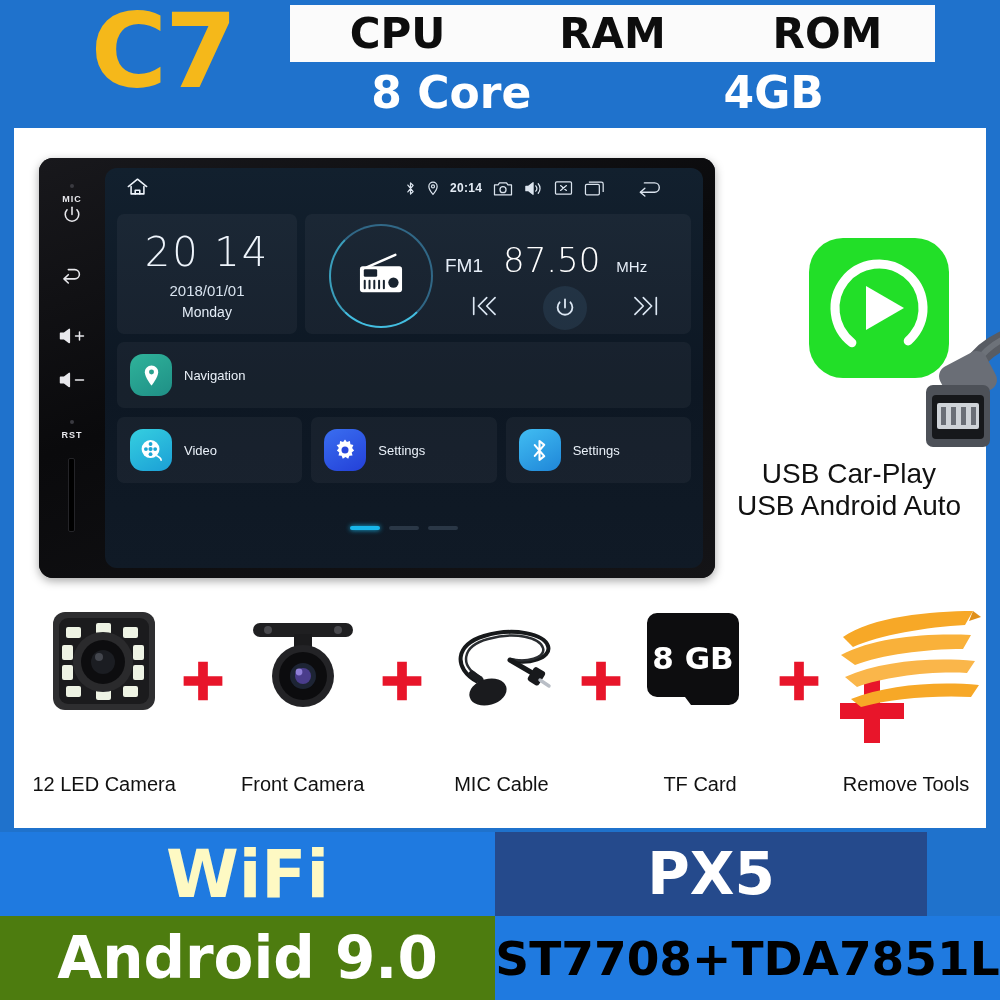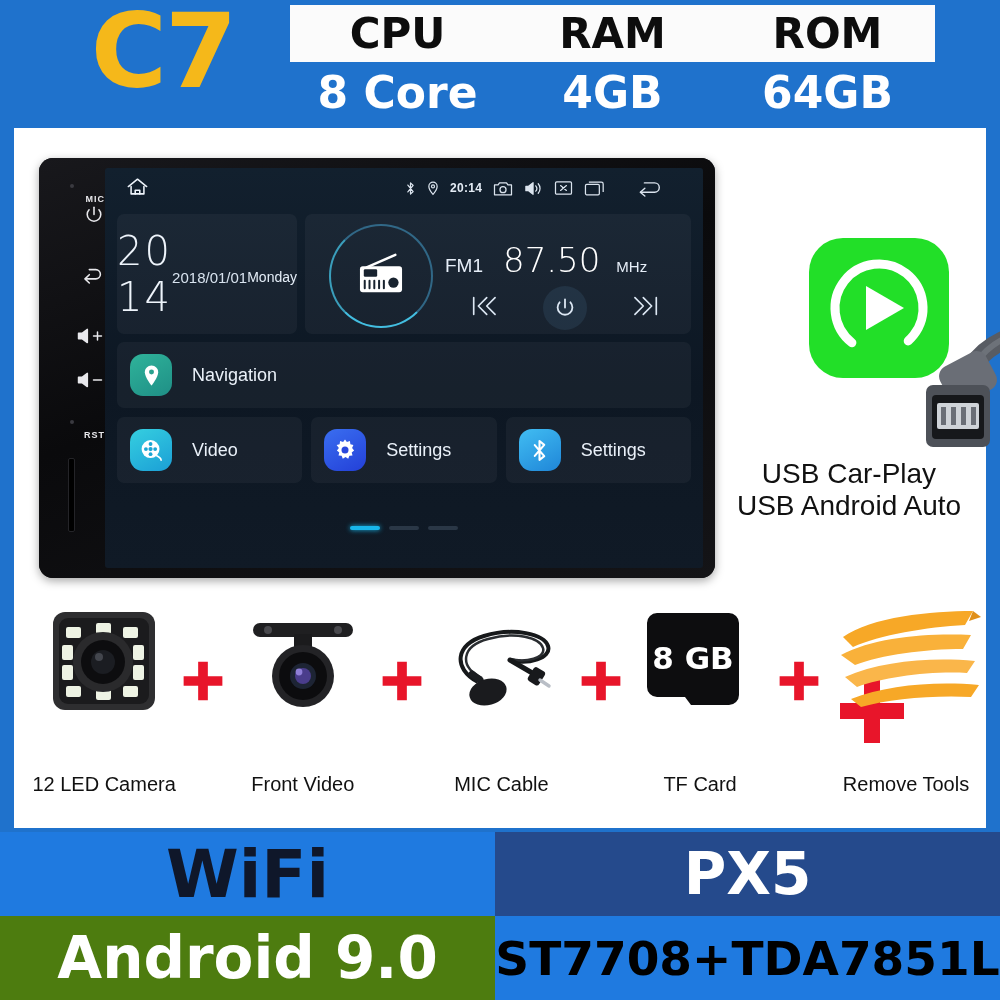--- a/index.html
+++ b/index.html
@@ -40,53 +40,53 @@
 
   
   .unit{
     position:absolute;left:25px;top:30px;width:676px;height:420px;
     background:#0b0b0d;border-radius:14px;
     box-shadow:0 3px 10px rgba(0,0,0,.35);
   }
   .unit-inner{position:absolute;inset:0;border-radius:14px;
     background:linear-gradient(160deg,#18181c 0%,#0a0a0c 45%,#141417 100%);}
   .bezel{position:absolute;left:0;top:0;width:66px;height:100%;}
-  .bz{position:absolute;left:0;width:66px;text-align:right;color:#e8e8ec;}
+  .bz{position:absolute;left:0;width:66px;text-align:center;color:#e8e8ec;}
   .bz-mic{top:36px;font-size:9px;letter-spacing:1px;font-weight:bold;}
   .bz-dot{position:absolute;left:31px;top:26px;width:4px;height:4px;
     border-radius:50%;background:#3a3a40;}
   .bz-pwr{top:46px;}
   .bz-back{top:108px;}
   .bz-volup{top:168px;}
   .bz-voldn{top:212px;}
   .bz-rst{top:272px;font-size:9px;letter-spacing:1px;font-weight:bold;}
   .bz-rstdot{position:absolute;left:31px;top:262px;width:4px;height:4px;
     border-radius:50%;background:#3a3a40;}
   .sdslot{position:absolute;left:29px;top:300px;width:5px;height:72px;
     background:#000;border:1px solid #242428;border-radius:2px;}
 
   .screen{
     position:absolute;left:66px;top:10px;width:598px;height:400px;
-    background:#101a26;border-radius:3px;overflow:hidden;
+    background:#101a26;border-radius:12px;overflow:hidden;
     background:linear-gradient(180deg,#12202e 0%,#0d1723 55%,#101a26 100%);
   }
 
   
   .statusbar{position:absolute;left:0;top:0;width:100%;height:40px;}
   .home-ic{position:absolute;left:20px;top:8px;}
   .sb-right{position:absolute;left:0;top:0;width:100%;height:40px;
     display:flex;align-items:center;gap:11px;padding-left:300px;
     box-sizing:border-box;color:#dbe4ee;}
   .sb-time{font-size:12px;font-weight:bold;color:#e4ecf5;letter-spacing:.3px;}
   .sb-ic{display:flex;align-items:center;}
 
   
   .card{background:rgba(255,255,255,.045);border-radius:7px;}
   .clockcard{position:absolute;left:12px;top:46px;width:180px;height:120px;
-    display:flex;flex-direction:row;align-items:center;justify-content:center;}
+    display:flex;flex-direction:column;align-items:center;justify-content:center;}
   .clk-time{color:#eef4fb;font-size:40px;font-weight:300;letter-spacing:2px;
     font-family:"DejaVu Sans",sans-serif;}
   .clk-date{color:#d8e3ef;font-size:15px;margin-top:7px;}
   .clk-day{color:#e4edf7;font-size:14px;margin-top:5px;}
 
   
   .radiocard{position:absolute;left:200px;top:46px;width:386px;height:120px;}
   .dial{position:absolute;left:24px;top:10px;width:100px;height:100px;
     border-radius:50%;
     border:2px solid rgba(70,160,205,.55);
@@ -106,21 +106,21 @@
     justify-content:center;}
 
   
   .grid{position:absolute;left:12px;top:174px;width:574px;}
   .grow{display:flex;gap:9px;margin-bottom:9px;}
   .tile{flex:1;height:66px;border-radius:7px;
     background:rgba(255,255,255,.045);
     display:flex;align-items:center;padding-left:13px;box-sizing:border-box;}
   .tile-ic{width:42px;height:42px;border-radius:13px;flex:0 0 42px;
     display:flex;align-items:center;justify-content:center;}
-  .tile-lb{color:#eaf1f9;font-size:18px;margin-left:20px;}
+  .tile-lb{color:#eaf1f9;font-size:13px;margin-left:12px;}
   .ic-nav{background:linear-gradient(150deg,#2fb39a,#1f8f86);}
   .ic-radio{background:linear-gradient(150deg,#95d12a,#5fb411);}
   .ic-music{background:linear-gradient(150deg,#f5387f,#e01a72);}
   .ic-video{background:linear-gradient(150deg,#35cfe0,#1b9fd6);}
   .ic-set{background:linear-gradient(150deg,#3a6ef0,#2340d8);}
   .ic-bt{background:linear-gradient(150deg,#41bdf2,#1f86d8);}
   .pager{position:absolute;left:0;top:358px;width:598px;display:flex;
     justify-content:center;gap:9px;}
   .pg{width:30px;height:4px;border-radius:2px;background:#2a3746;}
   .pg.on{background:#18b6ea;box-shadow:0 0 5px #18b6ea;}
@@ -143,22 +143,22 @@
   .acc-art{height:120px;display:flex;align-items:center;justify-content:center;}
   .acc-lb{font-size:20px;color:#111;margin-top:8px;white-space:nowrap;}
   .acc-plus{width:55px;display:flex;align-items:center;justify-content:center;
     margin-bottom:34px;}
 
   
   .footer{position:absolute;left:0;top:832px;width:1000px;height:168px;}
   .fq{position:absolute;display:flex;align-items:center;justify-content:center;
     font-weight:bold;font-family:"DejaVu Sans",sans-serif;}
   .fq-wifi{left:0;top:0;width:495px;height:84px;background:#1f7ae0;
-    color:#0f172a;font-size:66px;}
-  .fq-px5{left:495px;top:0;width:505px;height:84px;background:#254a8c;
+    color:#fef9c3;font-size:66px;}
+  .fq-px5{left:495px;top:0;width:432px;height:84px;background:#254a8c;
     color:#fff;font-size:58px;}
   .fq-and{left:0;top:84px;width:495px;height:84px;background:#4d7c0f;
     color:#fff;font-size:58px;}
   .fq-chip{left:495px;top:84px;width:505px;height:84px;background:#1f7ae0;
     color:#000;font-size:47px;}
 </style>
 </head>
 <body>
 
 <div class="stage">
@@ -167,21 +167,20 @@
     <div class="c7">C7</div>
     <div class="spec-white"></div>
     <div class="spec-row top">
       <div class="spec-cell">CPU</div>
       <div class="spec-cell">RAM</div>
       <div class="spec-cell">ROM</div>
     </div>
     <div class="spec-row bot">
       <div class="spec-cell">8 Core</div>
       <div class="spec-cell">4GB</div>
-      <div class="spec-cell">64GB</div>
     </div>
   </div>
 
   <div class="panel">
 
     <div class="unit">
       <div class="unit-inner"></div>
 
       <div class="bezel">
         <div class="bz-dot"></div>
@@ -454,21 +453,21 @@
             <circle cx="24" cy="21" r="4" fill="#4a4a4e"></circle>
               <circle cx="94" cy="21" r="4" fill="#4a4a4e"></circle>
             <rect x="50" y="25" width="18" height="20" fill="#1b1b1d"></rect>
             <circle cx="59" cy="67" r="31" fill="#232326"></circle>
             <circle cx="59" cy="67" r="24" fill="#0c0c0e"></circle>
             <circle cx="59" cy="67" r="13" fill="#1d2434"></circle>
             <circle cx="59" cy="67" r="8" fill="#4a3d8c"></circle>
             <circle cx="55" cy="63" r="3.4" fill="#8f7fd8"></circle>
           </svg>
         </div>
-        <div class="acc-lb">Front Video</div>
+        <div class="acc-lb">Front Camera</div>
       </div>
 
       <div class="acc-plus">
         <svg width="46" height="46" viewBox="0 0 76 76">
             <path d="M30 6h16v24h24v16H46v24H30V46H6V30h24z" fill="#e8152a"></path>
           </svg>
       </div>
 
       <div class="acc-item">
         <div class="acc-art">

